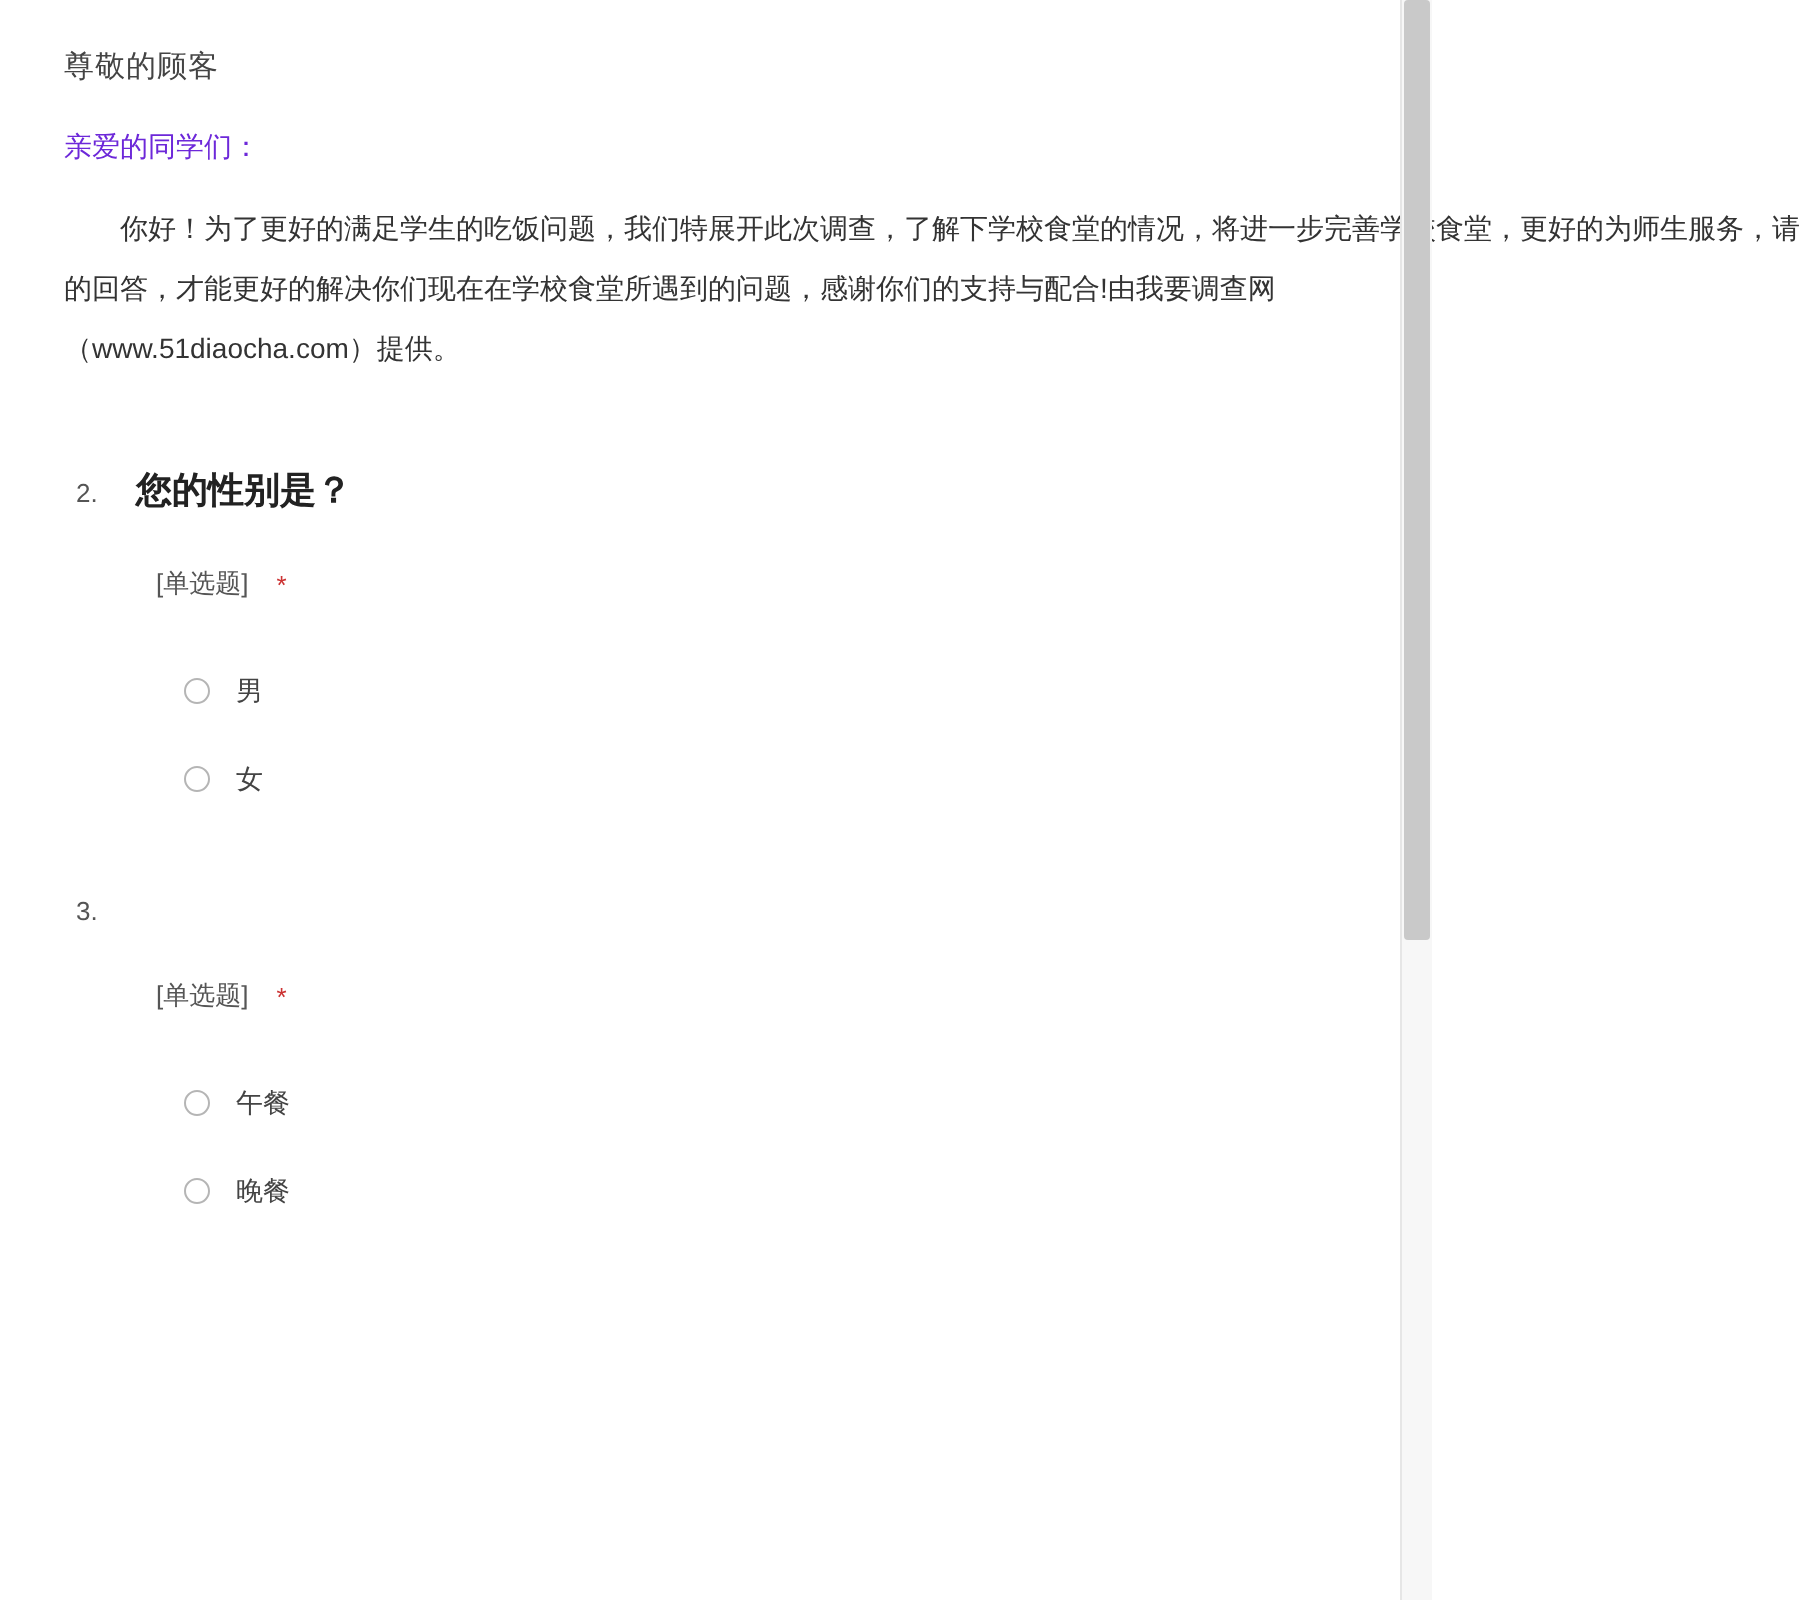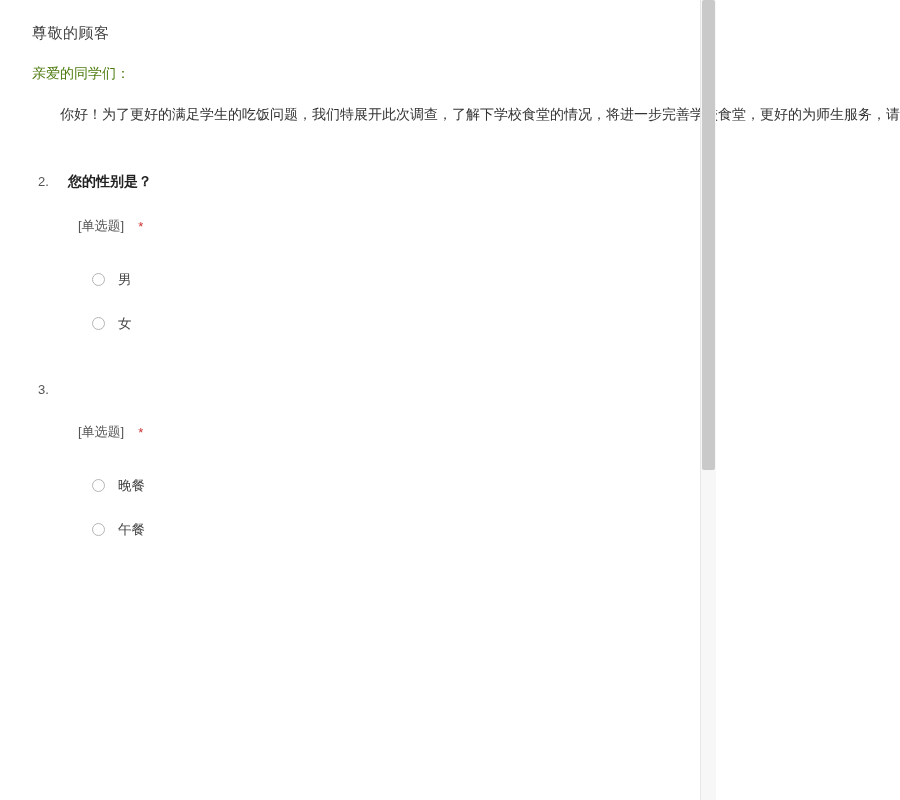--- a/index.html
+++ b/index.html
@@ -23,21 +23,21 @@
     position: relative;
   }
   .intro-title {
     font-size: 15px;
     color: #444444;
     margin: 6px 0 22px 2px;
     letter-spacing: 0.5px;
   }
   .intro-greeting {
     font-size: 14px;
-    color: #4d7c0f;
+    color: #6d28d9;
     margin: 0 0 16px 2px;
   }
   .intro-body {
     font-size: 14px;
     color: #333333;
     line-height: 30px;
     margin: 0 0 0 2px;
     text-indent: 28px;
     white-space: nowrap;
   }
@@ -54,21 +54,21 @@
     align-items: baseline;
     margin-left: 8px;
   }
   .q-num {
     font-size: 13px;
     color: #555555;
     width: 30px;
     flex: 0 0 30px;
   }
   .q-title {
-    font-size: 14px;
+    font-size: 18px;
     font-weight: bold;
     color: #222222;
   }
   .q-meta {
     margin: 26px 0 0 48px;
     font-size: 13px;
     color: #555555;
     display: flex;
     align-items: center;
   }
@@ -123,20 +123,21 @@
 <body>
 
 <div class="page">
 
   <div class="intro-title">尊敬的顾客</div>
 
   <div class="intro-greeting">亲爱的同学们：</div>
 
   <div class="intro-body">
     <span>你好！为了更好的满足学生的吃饭问题，我们特展开此次调查，了解下学校食堂的情况，将进一步完善学校食堂，更好的为师生服务，请你</span>
+    <span class="line2">的回答，才能更好的解决你们现在在学校食堂所遇到的问题，感谢你们的支持与配合!由我要调查网（www.51diaocha.com）提供。</span>
   </div>
 
   <div class="question-block">
     <div class="q-header">
       <span class="q-num">2.</span>
       <span class="q-title">您的性别是？</span>
     </div>
     <div class="q-meta">
       <span>[单选题]</span>
       <span class="q-required">*</span>
@@ -157,25 +158,25 @@
     <div class="q-header">
       <span class="q-num">3.</span>
     </div>
     <div class="q-meta">
       <span>[单选题]</span>
       <span class="q-required">*</span>
     </div>
     <div class="options">
       <div class="option-row">
         <span class="radio"></span>
-        <span class="option-label">晚餐</span>
+        <span class="option-label">午餐</span>
       </div>
       <div class="option-row">
         <span class="radio"></span>
-        <span class="option-label">午餐</span>
+        <span class="option-label">晚餐</span>
       </div>
     </div>
   </div>
 
   <div class="scrollbar-track">
     <div class="scrollbar-thumb"></div>
   </div>
 
 </div>
 

